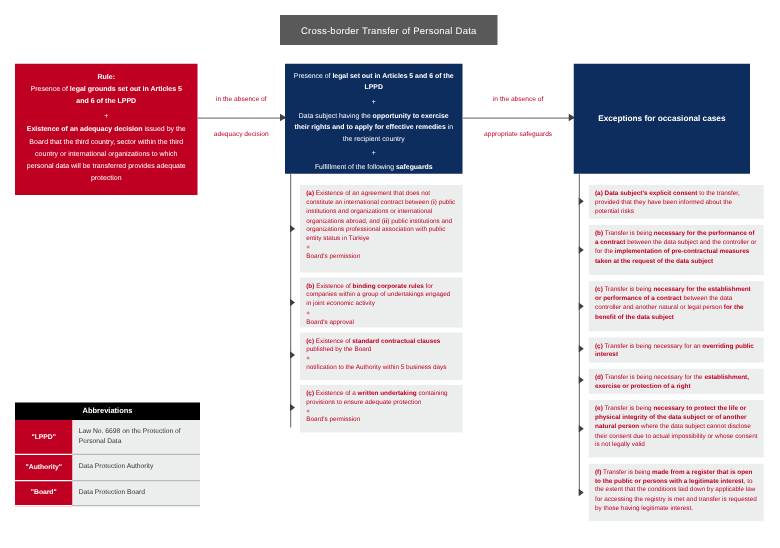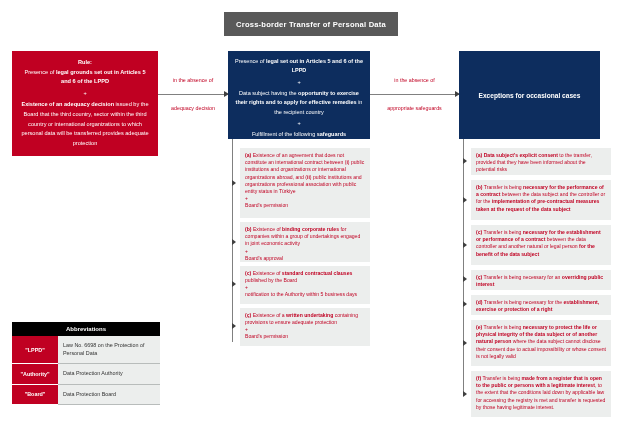--- a/index.html
+++ b/index.html
@@ -11,21 +11,21 @@
     overflow: hidden;
   }
   .canvas { position: relative; width: 624px; height: 438px; }
 
   
   .title-banner {
     position: absolute; left: 224px; top: 12px;
     width: 174px; height: 24px;
     background: #595959;
     display: flex; align-items: center; justify-content: center;
-    color: #ffffff; font-size: 7.6px; font-weight: bold;
+    color: #ffffff; font-size: 7.6px; font-weight: normal;
     letter-spacing: .2px;
   }
 
   
   .stage-rule {
     position: absolute; left: 12px; top: 51px;
     width: 146px; height: 105px;
     background: #c00022;
     color: #ffffff;
     padding: 7px 8px 0 8px;

